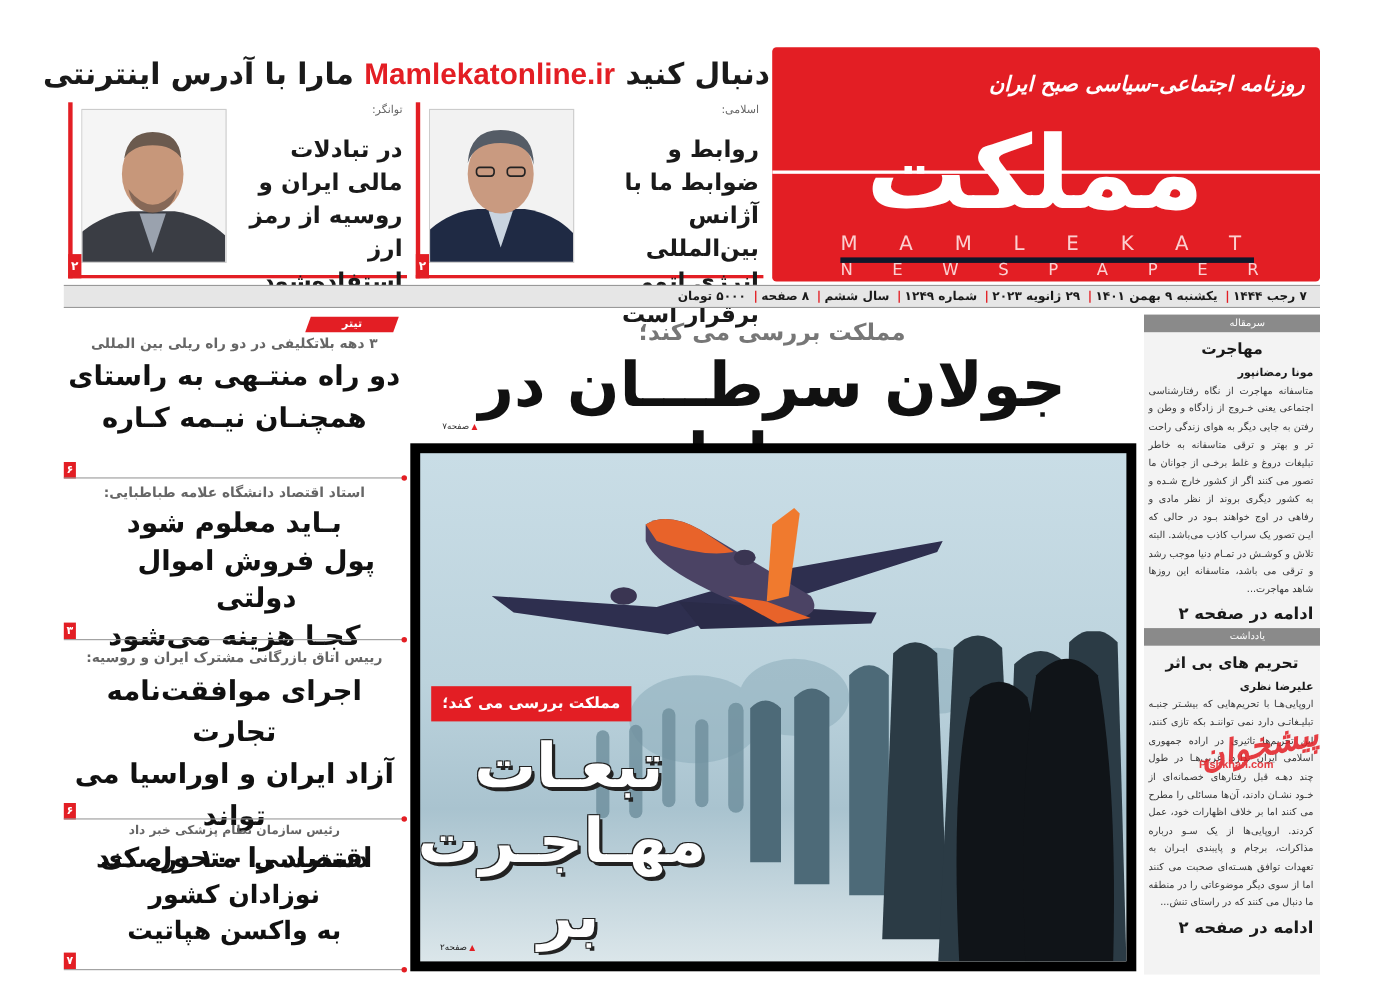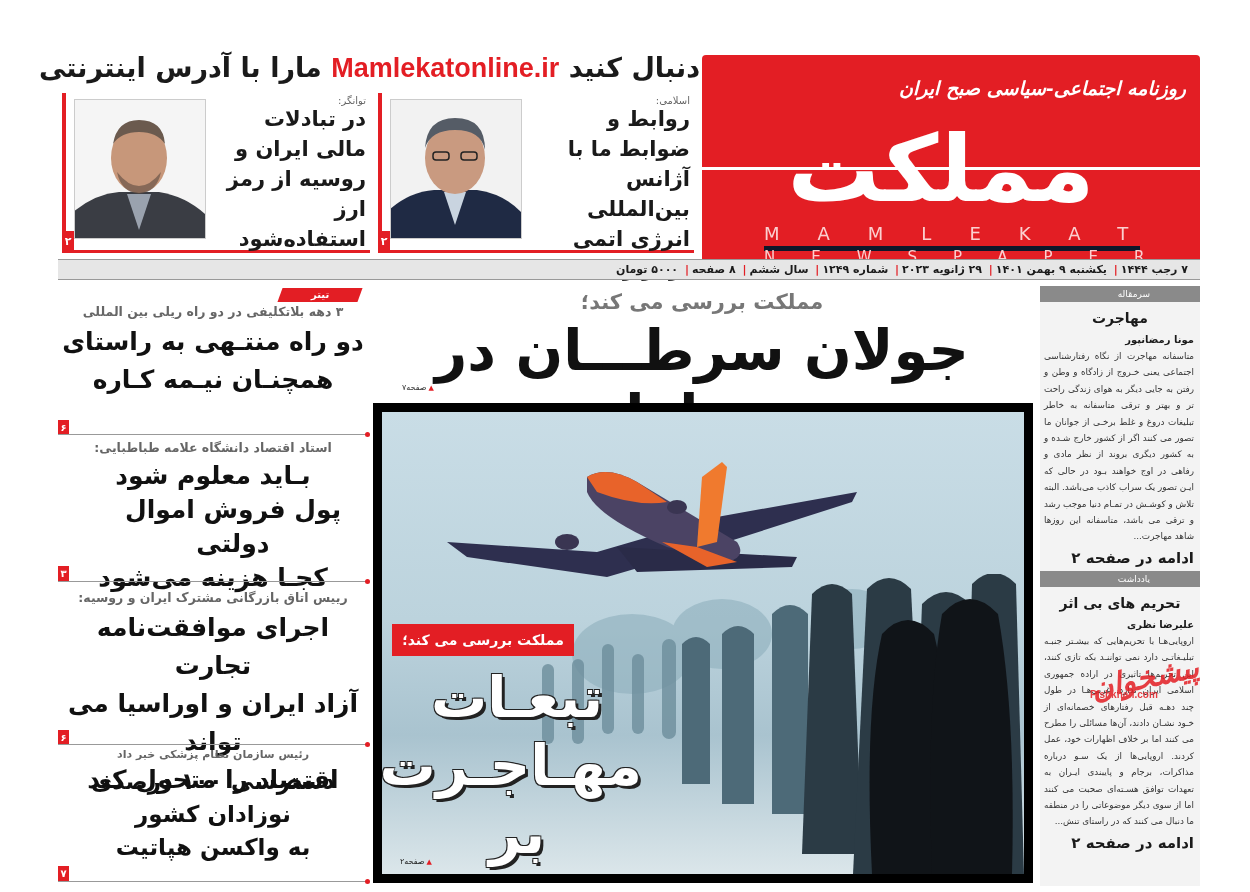--- a/index.html
+++ b/index.html
@@ -2,37 +2,37 @@
 <html><head>
 <meta charset="utf-8">
 <style>
   * { box-sizing: border-box; margin: 0; padding: 0; }
   html, body { width: 1250px; height: 892px; background: #ffffff; overflow: hidden; }
   body { font-family: "DejaVu Sans", sans-serif; color: #1a1a1a; position: relative; direction: rtl; }
 
   .abs { position: absolute; }
 
   
-  .masthead { left: 702px; top: 43px; width: 498px; height: 213px; background: #e31e24; border-radius: 4px; overflow: hidden; margin-top: 12px; }
+  .masthead { left: 702px; top: 43px; width: 498px; height: 213px; background: #e31e24; border-radius: 4px; overflow: hidden; }
   .masthead .tagline { position: absolute; right: 14px; top: 22px; color: #fff; font-family: "DejaVu Serif", serif; font-style: italic; font-size: 19px; font-weight: bold; }
   .masthead .logo-band { position: absolute; left: 0; right: 0; top: 112px; height: 3px; background: #fff; }
   .masthead .logo { position: absolute; left: 30px; right: 50px; top: 60px; height: 110px; color: #fff; font-size: 92px; font-weight: bold; text-align: center; line-height: 110px; letter-spacing: -4px; }
   .masthead .en1 { position: absolute; left: 62px; right: 60px; top: 168px; color: #fbd0d0; font-size: 18px; letter-spacing: 38px; direction: ltr; text-align: left; border-bottom: 5px solid #0f172a; padding-bottom: 2px; }
   .masthead .en2 { position: absolute; left: 62px; right: 60px; top: 193px; color: #fbd0d0; font-size: 15px; letter-spacing: 36px; direction: ltr; text-align: left; }
 
   
   .promo { left: 60px; top: 52px; width: 640px; text-align: center; font-size: 27px; font-weight: bold; white-space: nowrap; }
   .promo .url { color: #e31e24; direction: ltr; unicode-bidi: embed; font-family: "Liberation Sans", sans-serif; margin-top: 21px; }
 
   
   .teaser { top: 93px; height: 160px; border-left: 4px solid #e31e24; border-bottom: 3px solid #e31e24; }
   .teaser .photo { position: absolute; left: 8px; top: 6px; width: 132px; height: 140px; border: 1px solid #ccc; overflow: hidden; background: #f4f4f4; }
   .teaser .num { position: absolute; left: -4px; bottom: -3px; width: 12px; height: 22px; background: #e31e24; color: #fff; font-size: 11px; font-weight: bold; text-align: center; line-height: 22px; }
   .teaser .source { position: absolute; right: 4px; top: 2px; font-size: 10px; color: #666; }
-  .teaser .title { position: absolute; right: 4px; top: 11px; width: 150px; font-size: 21px; font-weight: bold; line-height: 30px; text-align: right; }
+  .teaser .title { position: absolute; right: 4px; top: 28px; width: 150px; font-size: 21px; font-weight: bold; line-height: 30px; text-align: right; }
 
   
   .datebar { left: 58px; top: 259px; width: 1142px; height: 21px; background: #e6e6e6; border-top: 1px solid #999; border-bottom: 1px solid #999; font-size: 11px; font-weight: bold; padding-right: 12px; line-height: 19px; text-align: right; }
   .datebar .sep { color: #e31e24; padding: 0 3px; }
 
   
   .leftcol { left: 58px; top: 288px; width: 310px; height: 600px; }
   .story { position: absolute; left: 0; width: 310px; text-align: center; }
   .story .kicker { font-size: 12.5px; color: #666; font-weight: bold; margin-bottom: 4px; }
   .story .headline { font-size: 25px; font-weight: bold; line-height: 38px; color: #111; }

